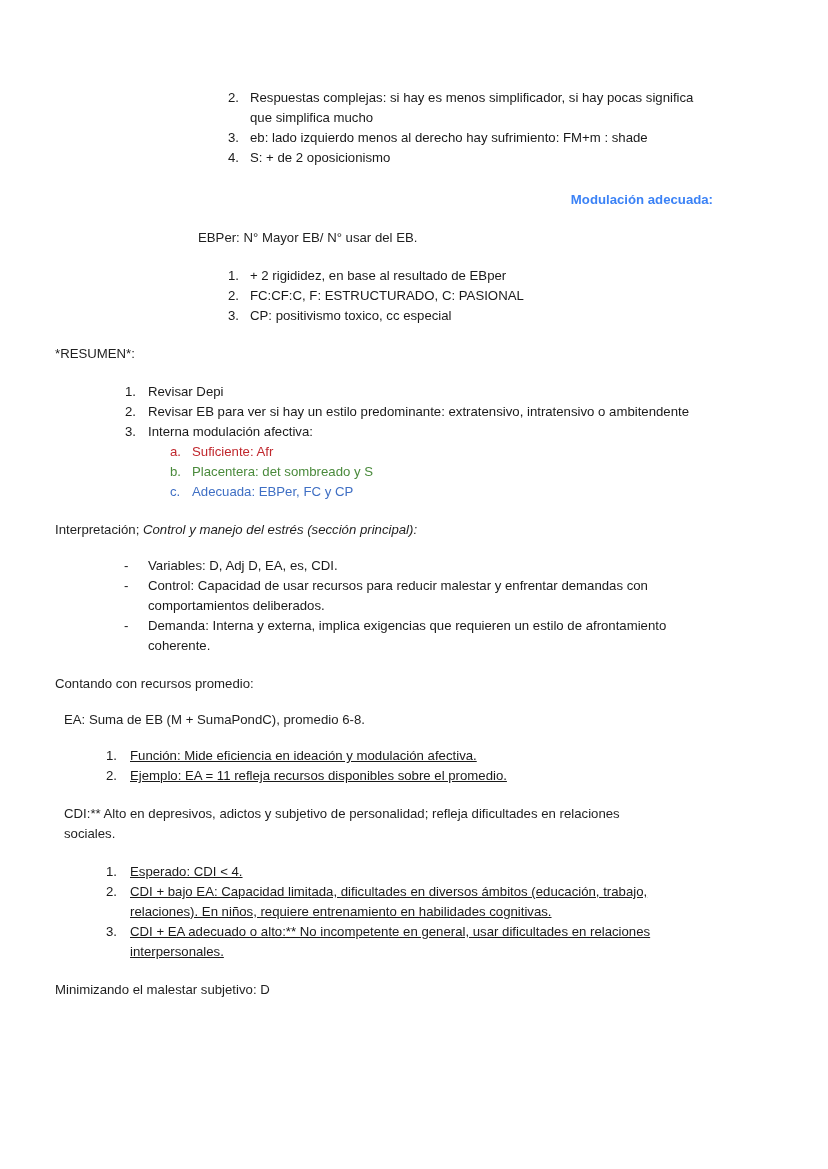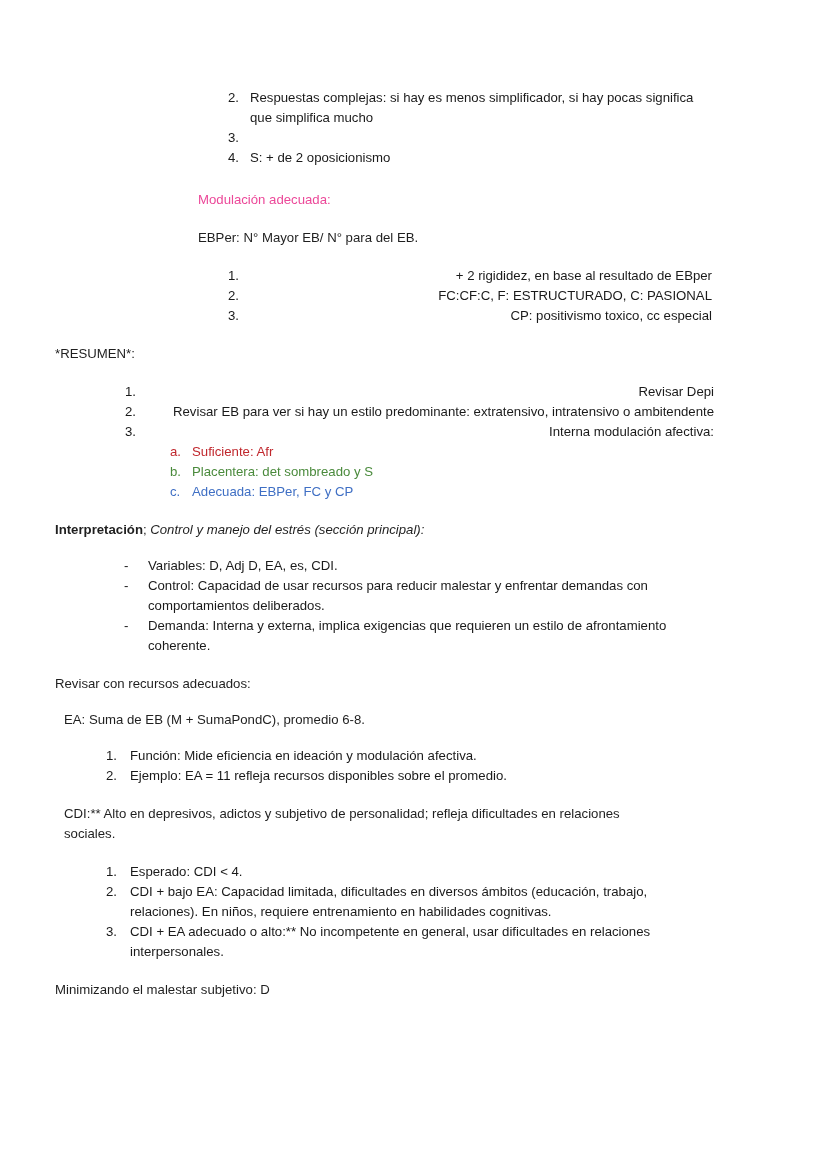--- a/index.html
+++ b/index.html
@@ -55,79 +55,81 @@
   .tx {
     flex: 1 1 auto;
   }
 
   
   .grp-top .row .mk { width: 22px; margin-left: 228px; }
   .grp-top .row .tx { max-width: 462px; }
 
   
   .grp-mod .row .mk { width: 22px; margin-left: 228px; }
-  .grp-mod .row .tx { max-width: 462px; text-align: right; }
+  .grp-mod .row .tx { max-width: 462px; }
 
   
   .grp-res .row .mk { width: 23px; margin-left: 125px; }
-  .grp-res .row .tx { max-width: 566px; text-align: right; }
+  .grp-res .row .tx { max-width: 566px; }
 
   
   .grp-alpha .row .mk { width: 22px; margin-left: 170px; }
   .grp-alpha .row .tx { max-width: 520px; }
 
   
   .grp-dash .row .mk { width: 24px; margin-left: 124px; }
   .grp-dash .row .tx { max-width: 566px; }
 
   
   .grp-low .row .mk { width: 24px; margin-left: 106px; }
-  .grp-low .row .tx { max-width: 585px; }
+  .grp-low .row .tx { max-width: 585px; text-decoration: underline; }
   .sp-16 { height: 16px; }
   .sp-18 { height: 18px; }
   .sp-22 { height: 22px; }
 
   .heading-blue {
-    color: #ec4899;
-    font-weight: normal;
+    color: #3b82f6;
+    font-weight: bold;
+    text-align: right;
   }
   .c-red   { color: #c0272d; }
   .c-green { color: #4a8a3c; }
   .c-blue  { color: #3f6fc4; }
 
-  b.strong { font-weight: bold; text-align: center; }
+  b.strong { font-weight: normal; text-align: center; }
   i.ital   { font-style: italic; }
 </style>
 </head>
 <body>
 
 <div class="page">
   <div class="doc">
 
     <div class="grp-top">
       <div class="row">
         <span class="mk">2.</span>
         <span class="tx">Respuestas complejas: si hay es menos simplificador, si hay pocas significa que simplifica mucho</span>
       </div>
       <div class="row">
         <span class="mk">3.</span>
+        <span class="tx">eb: lado izquierdo menos al derecho hay sufrimiento: FM+m : shade</span>
       </div>
       <div class="row">
         <span class="mk">4.</span>
         <span class="tx">S: + de 2 oposicionismo</span>
       </div>
     </div>
 
     <div class="sp-22"></div>
 
     <div class="blk lvl-deep heading-blue">Modulación adecuada:</div>
 
     <div class="sp-18"></div>
 
-    <div class="blk lvl-deep">EBPer: N° Mayor EB/ N° para del EB.</div>
+    <div class="blk lvl-deep">EBPer: N° Mayor EB/ N° usar del EB.</div>
 
     <div class="sp-18"></div>
 
     <div class="grp-mod">
       <div class="row">
         <span class="mk">1.</span>
         <span class="tx">+ 2 rigididez, en base al resultado de EBper</span>
       </div>
       <div class="row">
         <span class="mk">2.</span>
@@ -193,21 +195,21 @@
         <span class="tx">Control: Capacidad de usar recursos para reducir malestar y enfrentar demandas con comportamientos deliberados.</span>
       </div>
       <div class="row">
         <span class="mk">-</span>
         <span class="tx">Demanda: Interna y externa, implica exigencias que requieren un estilo de afrontamiento coherente.</span>
       </div>
     </div>
 
     <div class="sp-18"></div>
 
-    <div class="blk lvl-body">Revisar con recursos adecuados:</div>
+    <div class="blk lvl-body">Contando con recursos promedio:</div>
 
     <div class="sp-16"></div>
 
     <div class="blk lvl-ind">EA:  Suma de EB (M + SumaPondC), promedio 6-8.</div>
 
     <div class="sp-16"></div>
 
     <div class="grp-low">
       <div class="row">
         <span class="mk">1.</span>

